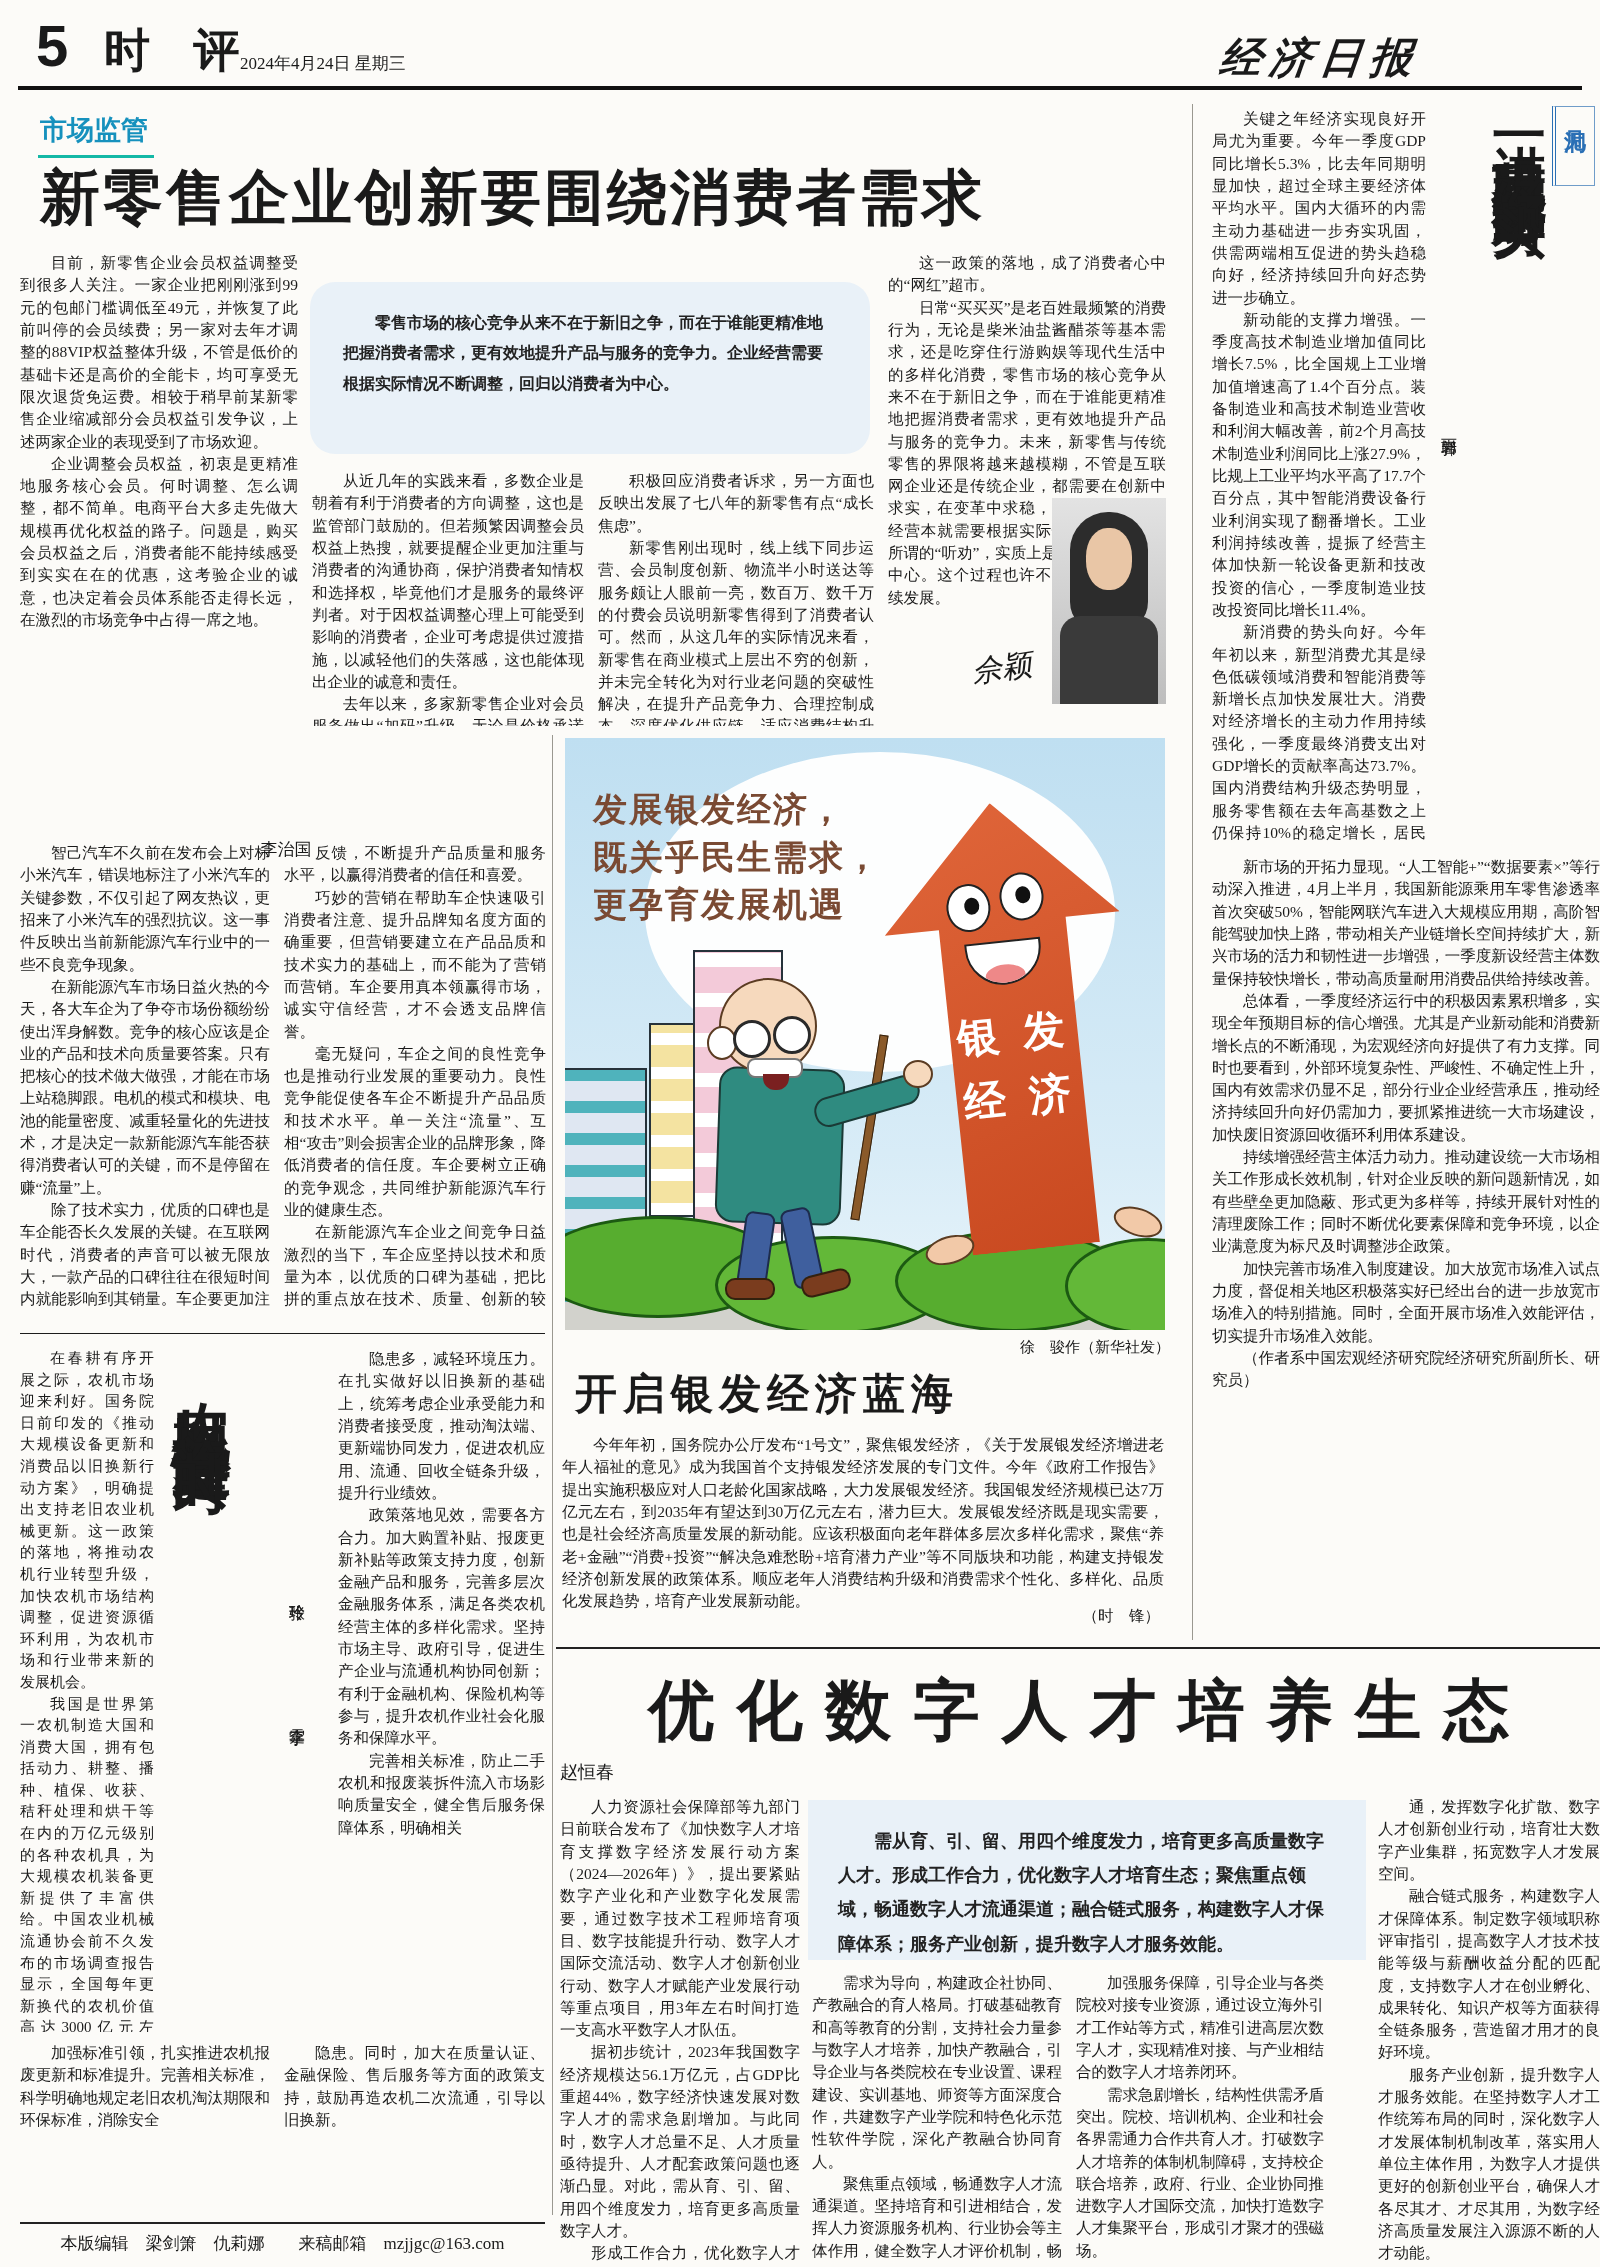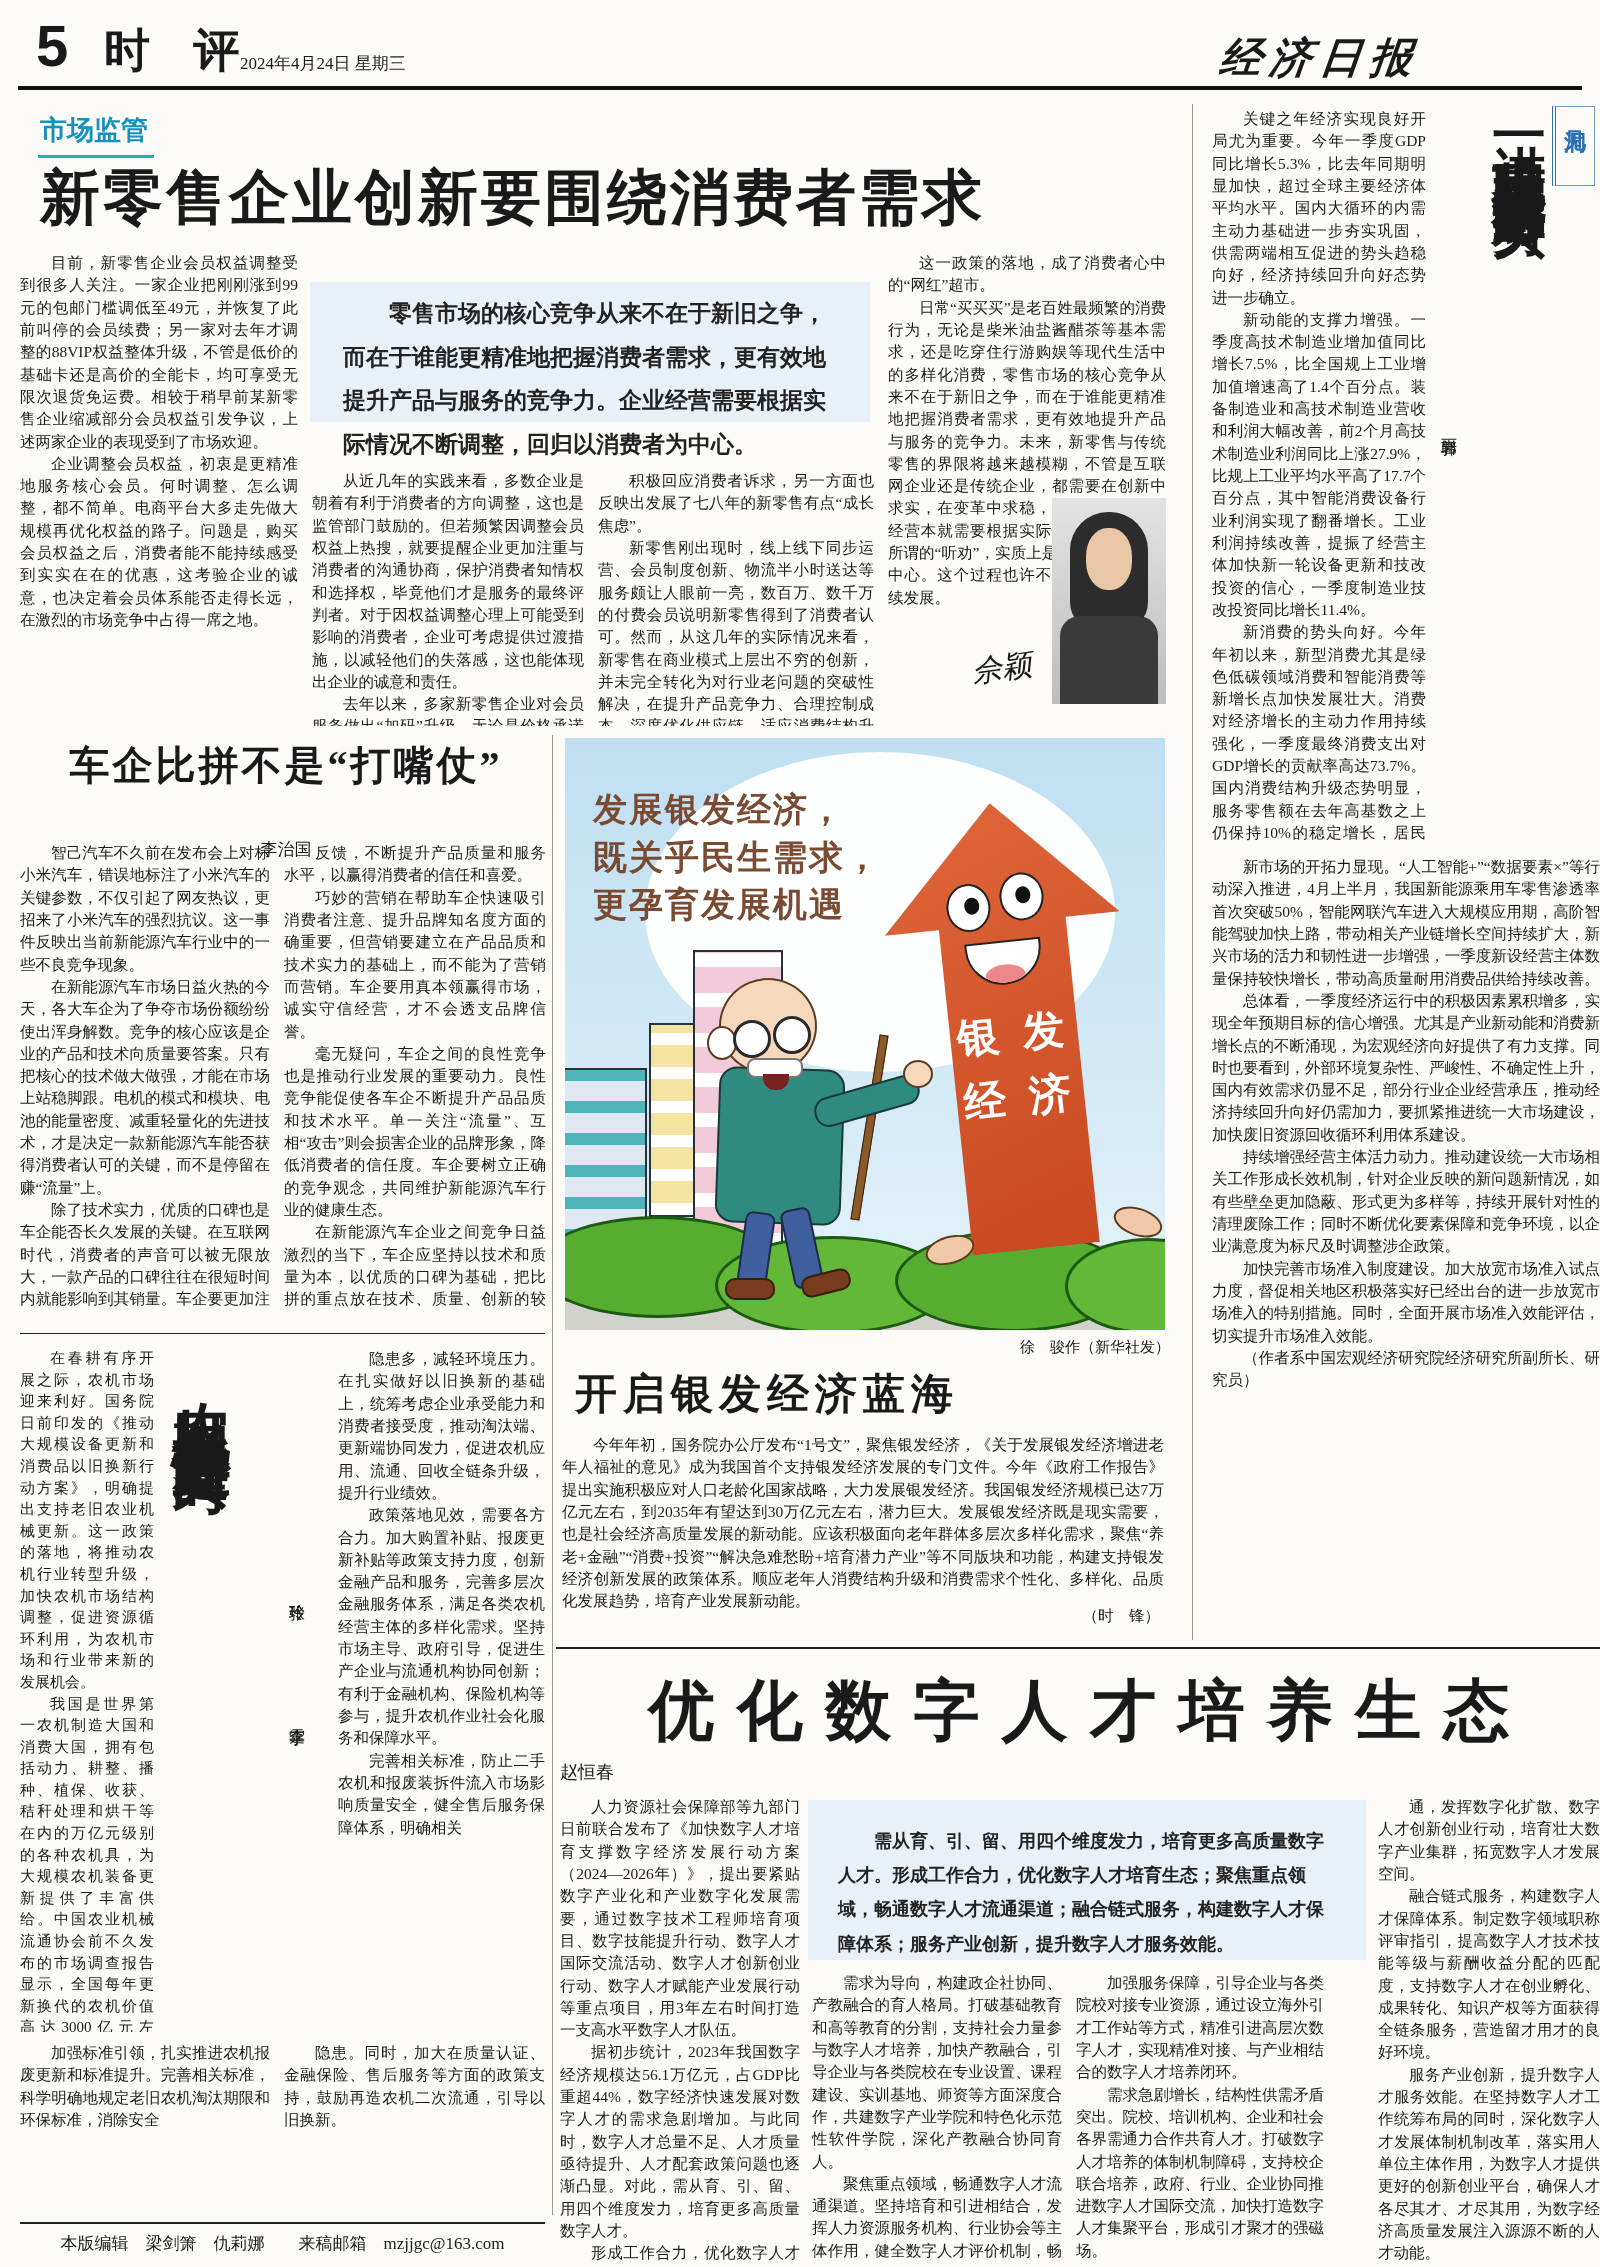--- a/index.html
+++ b/index.html
@@ -28,21 +28,21 @@
   <div class="abs" style="left:18px;top:86px;width:1564px;height:4px;background:#111;"></div>
 
   <div class="abs rule-v" style="left:1192px;top:104px;height:1536px;"></div>
   <div class="abs rule-v" style="left:552px;top:735px;height:1480px;"></div>
   <div class="abs rule-h" style="left:20px;top:1333px;width:525px;"></div>
   <div class="abs" style="left:556px;top:1647px;width:1044px;height:2px;background:#222;"></div>
 
   <div class="abs hei" style="left:38px;top:112px;font-size:27px;font-weight:bold;color:#1691bd;border-bottom:3px solid #14b8a6;padding:0 6px 7px 2px;">市场监管</div>
   <div class="abs hei" style="left:40px;top:158px;width:1120px;font-size:60px;font-weight:900;letter-spacing:3px;white-space:nowrap;">新零售企业创新要围绕消费者需求</div>
 
-  <div class="abs intro-box hei" style="left:310px;top:282px;width:494px;height:120px;padding:10px 33px;font-size:23px;">
+  <div class="abs intro-box hei" style="left:310px;top:282px;width:494px;height:120px;padding:26px 33px;font-size:16px;border-radius:25px;">
     <p>零售市场的核心竞争从来不在于新旧之争，而在于谁能更精准地把握消费者需求，更有效地提升产品与服务的竞争力。企业经营需要根据实际情况不断调整，回归以消费者为中心。</p>
   </div>
 
   <div class="abs body-txt" style="left:20px;top:252px;width:278px;height:474px;">
       <p>目前，新零售企业会员权益调整受到很多人关注。一家企业把刚刚涨到99元的包邮门槛调低至49元，并恢复了此前叫停的会员续费；另一家对去年才调整的88VIP权益整体升级，不管是低价的基础卡还是高价的全能卡，均可享受无限次退货免运费。相较于稍早前某新零售企业缩减部分会员权益引发争议，上述两家企业的表现受到了市场欢迎。</p>
       <p>企业调整会员权益，初衷是更精准地服务核心会员。何时调整、怎么调整，都不简单。电商平台大多走先做大规模再优化权益的路子。问题是，购买会员权益之后，消费者能不能持续感受到实实在在的优惠，这考验企业的诚意，也决定着会员体系能否走得长远，在激烈的市场竞争中占得一席之地。</p>
     </div>
   <div class="abs body-txt" style="left:312px;top:470px;width:272px;height:256px;">
       <p>从近几年的实践来看，多数企业是朝着有利于消费者的方向调整，这也是监管部门鼓励的。但若频繁因调整会员权益上热搜，就要提醒企业更加注重与消费者的沟通协商，保护消费者知情权和选择权，毕竟他们才是服务的最终评判者。对于因权益调整心理上可能受到影响的消费者，企业可考虑提供过渡措施，以减轻他们的失落感，这也能体现出企业的诚意和责任。</p>
       <p>去年以来，多家新零售企业对会员服务做出“加码”升级，无论是价格承诺还是服务内容扩充，一方面代表企业“听劝”，</p>
@@ -56,21 +56,20 @@
       <p>日常“买买买”是老百姓最频繁的消费行为，无论是柴米油盐酱醋茶等基本需求，还是吃穿住行游购娱等现代生活中的多样化消费，零售市场的核心竞争从来不在于新旧之争，而在于谁能更精准地把握消费者需求，更有效地提升产品与服务的竞争力。未来，新零售与传统零售的界限将越来越模糊，不管是互联网企业还是传统企业，都需要在创新中求实，在变革中求稳，不断探索。企业经营本就需要根据实际情况不断调整，所谓的“听劝”，实质上是回归以消费者为中心。这个过程也许不断成长，终将持续发展。</p>
     </div>
 
   <div class="abs" style="left:1052px;top:498px;width:114px;height:206px;background:linear-gradient(180deg,#e3e3e3,#bdbdbd);overflow:hidden;">
     <div class="abs" style="left:18px;top:14px;width:78px;height:120px;background:#2c2c2c;border-radius:38px 38px 30px 30px;"></div>
     <div class="abs" style="left:34px;top:30px;width:46px;height:62px;background:#e9c6a6;border-radius:46%;"></div>
     <div class="abs" style="left:8px;top:118px;width:98px;height:88px;background:#3a3a3a;border-radius:20px 20px 0 0;"></div>
   </div>
   <div class="abs" style="left:972px;top:648px;font-size:30px;font-style:italic;transform:rotate(-8deg);">佘颖</div>
 
-  <div class="abs" style="left:24px;top:738px;width:524px;text-align:center;font-size:40px;font-weight:bold;letter-spacing:3px;">车企比拼不是“打嘴仗”</div>
   <div class="abs" style="left:24px;top:838px;width:524px;text-align:center;font-size:17px;">李治国</div>
   <div class="abs body-txt" style="left:20px;top:842px;width:250px;height:472px;">
       <p>智己汽车不久前在发布会上对标小米汽车，错误地标注了小米汽车的关键参数，不仅引起了网友热议，更招来了小米汽车的强烈抗议。这一事件反映出当前新能源汽车行业中的一些不良竞争现象。</p>
       <p>在新能源汽车市场日益火热的今天，各大车企为了争夺市场份额纷纷使出浑身解数。竞争的核心应该是企业的产品和技术向质量要答案。只有把核心的技术做大做强，才能在市场上站稳脚跟。电机的模式和模块、电池的能量密度、减重轻量化的先进技术，才是决定一款新能源汽车能否获得消费者认可的关键，而不是停留在赚“流量”上。</p>
       <p>除了技术实力，优质的口碑也是车企能否长久发展的关键。在互联网时代，消费者的声音可以被无限放大，一款产品的口碑往往在很短时间内就能影响到其销量。车企要更加注重消费者的体验和</p>
     </div>
   <div class="abs body-txt" style="left:284px;top:842px;width:262px;height:472px;">
       <p>反馈，不断提升产品质量和服务水平，以赢得消费者的信任和喜爱。</p>
       <p>巧妙的营销在帮助车企快速吸引消费者注意、提升品牌知名度方面的确重要，但营销要建立在产品品质和技术实力的基础上，而不能为了营销而营销。车企要用真本领赢得市场，诚实守信经营，才不会透支品牌信誉。</p>
       <p>毫无疑问，车企之间的良性竞争也是推动行业发展的重要动力。良性竞争能促使各车企不断提升产品品质和技术水平。单一关注“流量”、互相“攻击”则会损害企业的品牌形象，降低消费者的信任度。车企要树立正确的竞争观念，共同维护新能源汽车行业的健康生态。</p>

